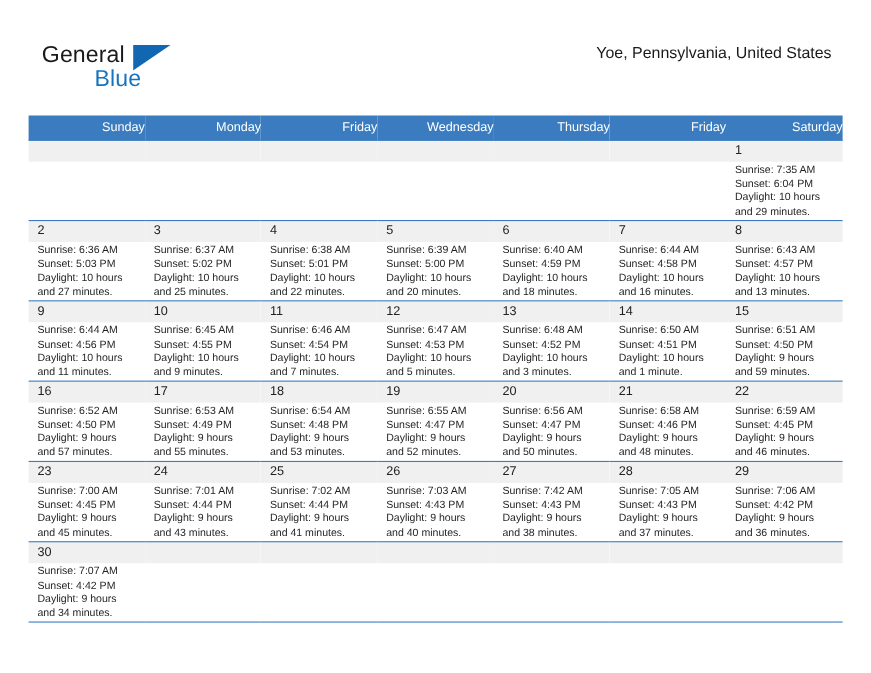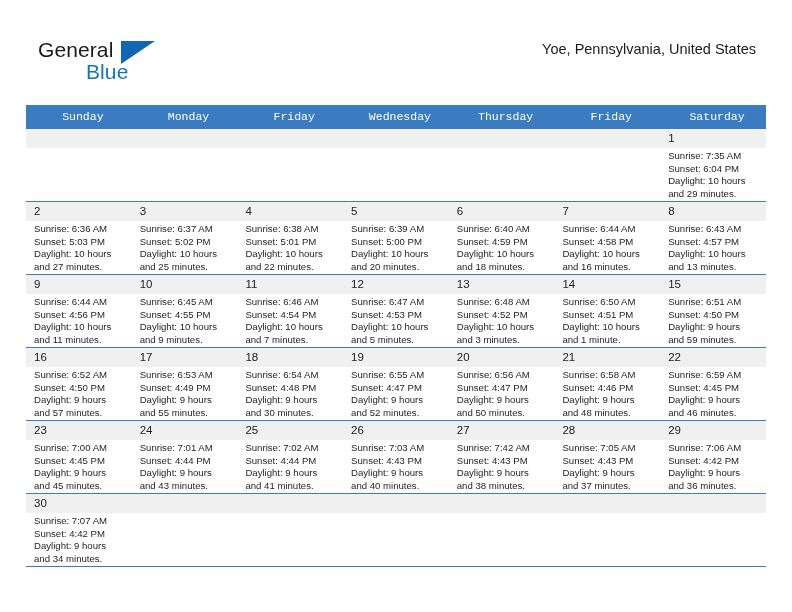--- a/index.html
+++ b/index.html
@@ -104,25 +104,24 @@
     width: 740px;
     border-collapse: collapse;
     table-layout: fixed;
   }
 
   .calendar th {
     background: #3a7cbf;
     color: #ffffff;
     font-size: 11.5px;
     font-weight: normal;
-    text-align: center;
+    text-align: right;
     padding: 5px 0 5px 8px;
     height: 11px;
     border: none;
-    font-family: Liberation Mono, monospace;
   }
 
   .calendar td {
     vertical-align: top;
     padding: 0;
     border: none;
     border-top: 1px solid #3a7cbf;
     height: 72px;
     background: #ffffff;
   }
@@ -374,21 +373,21 @@
               <div>Daylight: 9 hours</div>
               <div>and 55 minutes.</div>
             </div>
           </td>
           <td>
             <div class="daynum">18</div>
             <div class="details">
               <div>Sunrise: 6:54 AM</div>
               <div>Sunset: 4:48 PM</div>
               <div>Daylight: 9 hours</div>
-              <div>and 30 minutes.</div>
+              <div>and 53 minutes.</div>
             </div>
           </td>
           <td>
             <div class="daynum">19</div>
             <div class="details">
               <div>Sunrise: 6:55 AM</div>
               <div>Sunset: 4:47 PM</div>
               <div>Daylight: 9 hours</div>
               <div>and 52 minutes.</div>
             </div>

